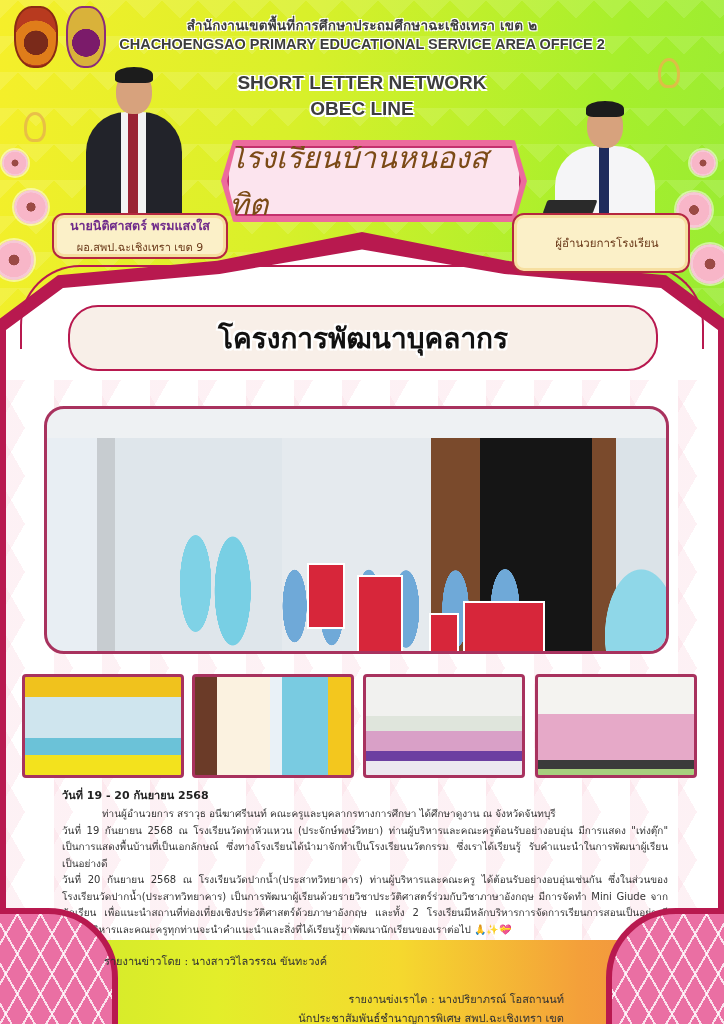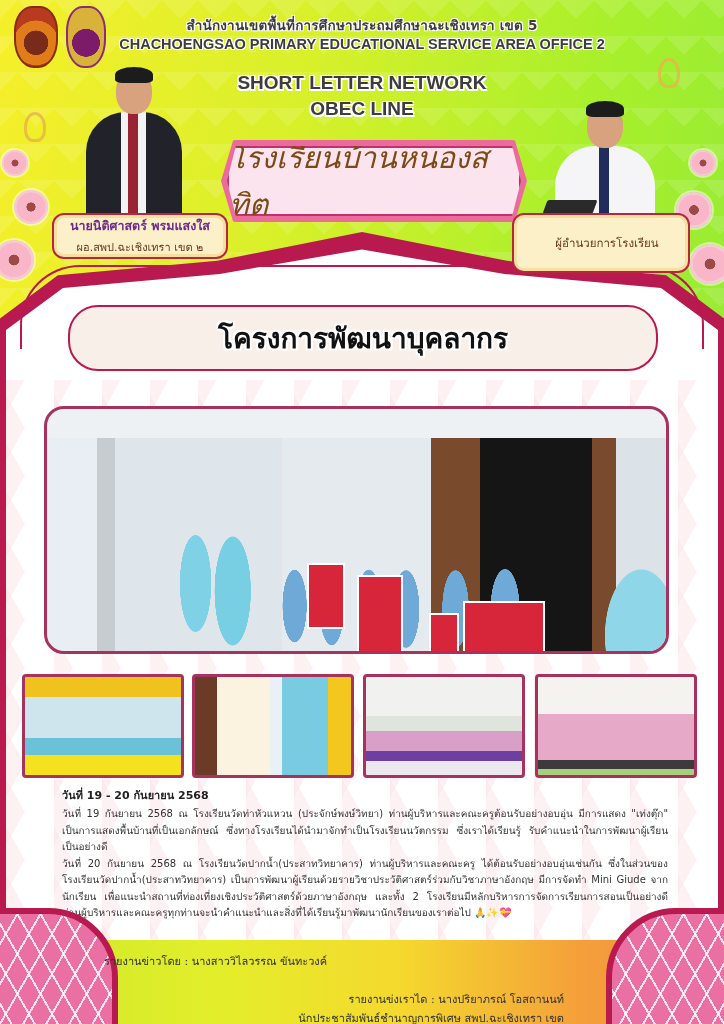--- a/index.html
+++ b/index.html
@@ -208,21 +208,21 @@
 </style>
 </head>
 <body>
 
 <div class="pattern"></div>
 
 <div class="logos">
   <div class="logo logo-obec"></div>
   <div class="logo logo-area"></div>
 </div>
-<div class="header-th">สำนักงานเขตพื้นที่การศึกษาประถมศึกษาฉะเชิงเทรา เขต 5</div>
+<div class="header-th">สำนักงานเขตพื้นที่การศึกษาประถมศึกษาฉะเชิงเทรา เขต ๒</div>
 <div class="header-en">CHACHOENGSAO PRIMARY EDUCATIONAL SERVICE AREA OFFICE 2</div>
 <div class="network">
   <div>SHORT LETTER NETWORK</div>
   <div>OBEC LINE</div>
 </div>
 
 <div class="flower" style="left:2px;top:150px;"></div>
 <div class="flower" style="left:14px;top:190px;width:34px;height:34px;"></div>
 <div class="flower" style="left:-6px;top:240px;width:40px;height:40px;"></div>
 <div class="flower" style="left:690px;top:150px;"></div>
@@ -246,21 +246,21 @@
   </div>
 </div>
 
 <div class="main-frame"></div>
 <div class="main-card"></div>
 <div class="card-pattern"></div>
 <div class="inner-line"></div>
 
 <div class="nameplate nameplate-left">
   <div class="np-name">นายนิติศาสตร์  พรมแสงใส</div>
-  <div class="np-title">ผอ.สพป.ฉะเชิงเทรา เขต ๒</div>
+  <div class="np-title">ผอ.สพป.ฉะเชิงเทรา เขต 9</div>
 </div>
 <div class="nameplate nameplate-right">
   <div class="np-role">ผู้อำนวยการโรงเรียน</div>
 </div>
 
 <div class="project-title">
   <span>โครงการพัฒนาบุคลากร</span>
 </div>
 
 <div class="photo-main">
@@ -271,20 +271,21 @@
   <div class="poster" style="left:416px;top:192px;width:82px;height:56px;"></div>
 </div>
 
 <div class="photo-small ps1"></div>
 <div class="photo-small ps2"></div>
 <div class="photo-small ps3"></div>
 <div class="photo-small ps4"></div>
 
 <div class="date-line">วันที่ 19 - 20 กันยายน 2568</div>
 <div class="body-text">
+  <p class="indent">ท่านผู้อำนวยการ สราวุธ อนีฆาศรีนนท์ คณะครูและบุคลากรทางการศึกษา ได้ศึกษาดูงาน ณ จังหวัดจันทบุรี</p>
   <p>วันที่ 19 กันยายน 2568 ณ โรงเรียนวัดท่าหัวแหวน (ประจักษ์พงษ์วิทยา) ท่านผู้บริหารและคณะครูต้อนรับอย่างอบอุ่น มีการแสดง "เท่งตุ๊ก" เป็นการแสดงพื้นบ้านที่เป็นเอกลักษณ์ ซึ่งทางโรงเรียนได้นำมาจักทำเป็นโรงเรียนนวัตกรรม ซึ่งเราได้เรียนรู้ รับคำแนะนำในการพัฒนาผู้เรียนเป็นอย่างดี</p>
   <p>วันที่ 20 กันยายน 2568 ณ โรงเรียนวัดปากน้ำ(ประสาทวิทยาคาร) ท่านผู้บริหารและคณะครู ได้ต้อนรับอย่างอบอุ่นเช่นกัน ซึ่งในส่วนของโรงเรียนวัดปากน้ำ(ประสาทวิทยาคาร) เป็นการพัฒนาผู้เรียนด้วยรายวิชาประวัติศาสตร์ร่วมกับวิชาภาษาอังกฤษ มีการจัดทำ Mini Giude จากนักเรียน เพื่อแนะนำสถานที่ท่องเที่ยงเชิงประวัติศาสตร์ด้วยภาษาอังกฤษ  และทั้ง 2 โรงเรียนมีหลักบริหารการจัดการเรียนการสอนเป็นอย่างดี ท่านผู้บริหารและคณะครูทุกท่านจะนำคำแนะนำและสิ่งที่ได้เรียนรู้มาพัฒนานักเรียนของเราต่อไป 🙏✨💝</p>
 </div>
 
 <div class="footer-band"></div>
 <div class="corner corner-left"></div>
 <div class="corner corner-right"></div>
 <div class="reporter reporter-1">
   <div>รายงานข่าวโดย : นางสาววิไลวรรณ  ขันทะวงค์</div>
 </div>

